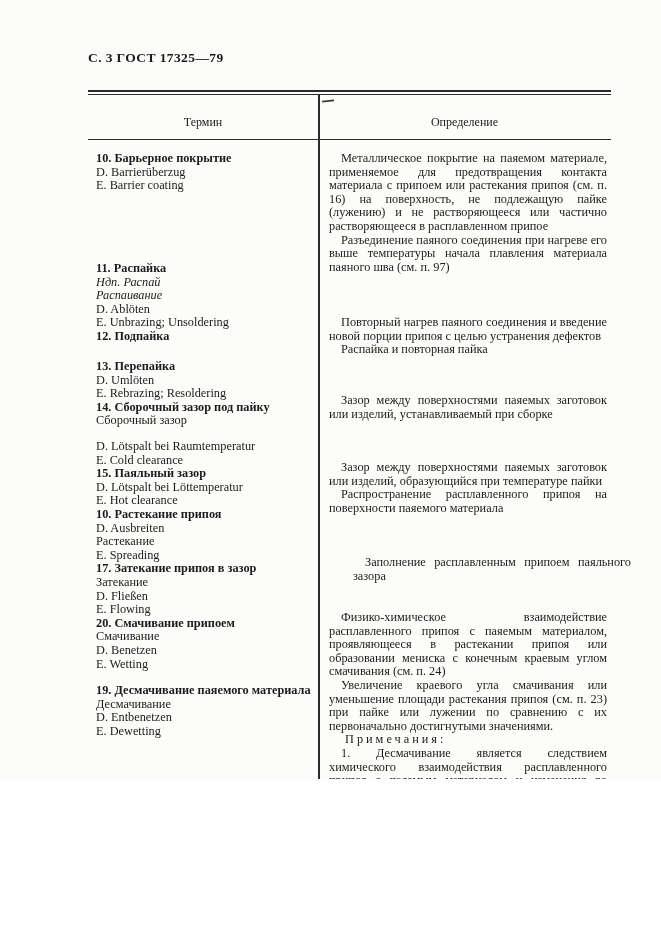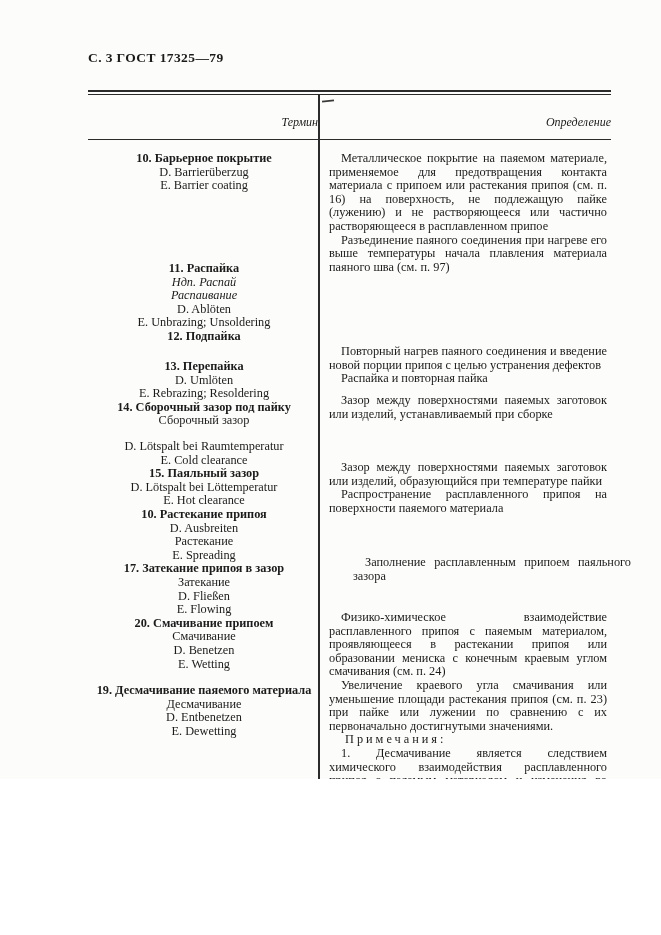--- a/index.html
+++ b/index.html
@@ -63,28 +63,27 @@
     left: 86px; top: 911px;
     width: 527px; height: 3px;
     background: repeating-linear-gradient(90deg, #1e1e1e 0px, #1e1e1e 62px, rgba(0,0,0,0) 62px, rgba(0,0,0,0) 69px);
   }
 
   
   .col-header {
     position: absolute;
     top: 115px;
     font-size: 12px;
-    text-align: right;
-    font-style: italic;
+    text-align: center;
   }
   .term-header { left: 88px;  width: 230px; }
   .def-header  { left: 318px; width: 293px; }
 
   
-  .left-col  { position: absolute; left: 96px;  top: 0; width: 216px; height: 935px; text-align: center; }
+  .left-col  { position: absolute; left: 96px;  top: 0; width: 216px; height: 935px; }
   .right-col { position: absolute; left: 329px; top: 0; width: 278px; height: 935px; }
 
   .term-block, .def-block { position: absolute; left: 0; width: 100%; }
 
   .term-line {
     font-size: 12.3px;
     line-height: 13.6px;
   }
   .def-para {
     font-size: 12.3px;
@@ -159,21 +158,21 @@
         <div class="term-line s-n">Десмачивание</div>
         <div class="term-line s-n">D. Entbenetzen</div>
         <div class="term-line s-n">E. Dewetting</div>
       </div>
     </div>
   <div class="right-col" id="right-col">
       <div class="def-block" style="top: 152px;">
         <p class="def-para s-n">Металлическое покрытие на паяемом материале, применяемое для предотвращения контакта материала с припоем или растекания припоя (см. п. 16) на поверхность, не подлежащую пайке (лужению) и не растворяющееся или частично растворяющееся в расплавленном припое</p>
         <p class="def-para s-n">Разъединение паяного соединения при нагреве его выше температуры начала плавления материала паяного шва (см. п. 97)</p>
       </div>
-      <div class="def-block" style="top: 316px; margin-top: 29px;">
+      <div class="def-block" style="top: 316px;">
         <p class="def-para s-n">Повторный нагрев паяного соединения и введение новой порции припоя с целью устранения дефектов</p>
         <p class="def-para s-n">Распайка и повторная пайка</p>
       </div>
       <div class="def-block" style="top: 394px;">
         <p class="def-para s-n">Зазор между поверхностями паяемых заготовок или изделий, устанавливаемый при сборке</p>
       </div>
       <div class="def-block" style="top: 461px;">
         <p class="def-para s-n">Зазор между поверхностями паяемых заготовок или изделий, образующийся при температуре пайки</p>
         <p class="def-para s-n">Распространение расплавленного припоя на поверхности паяемого материала</p>
       </div>

